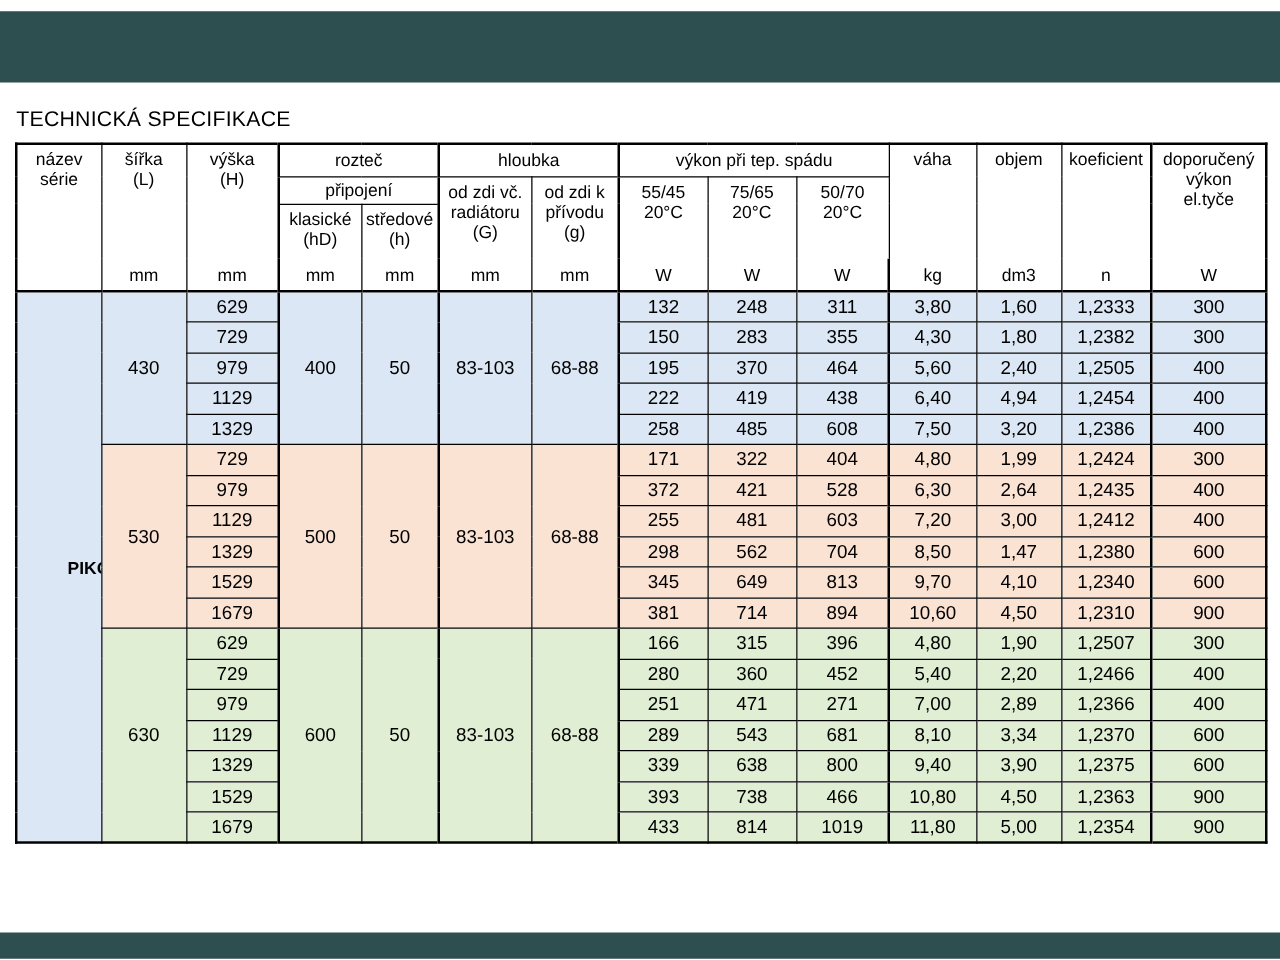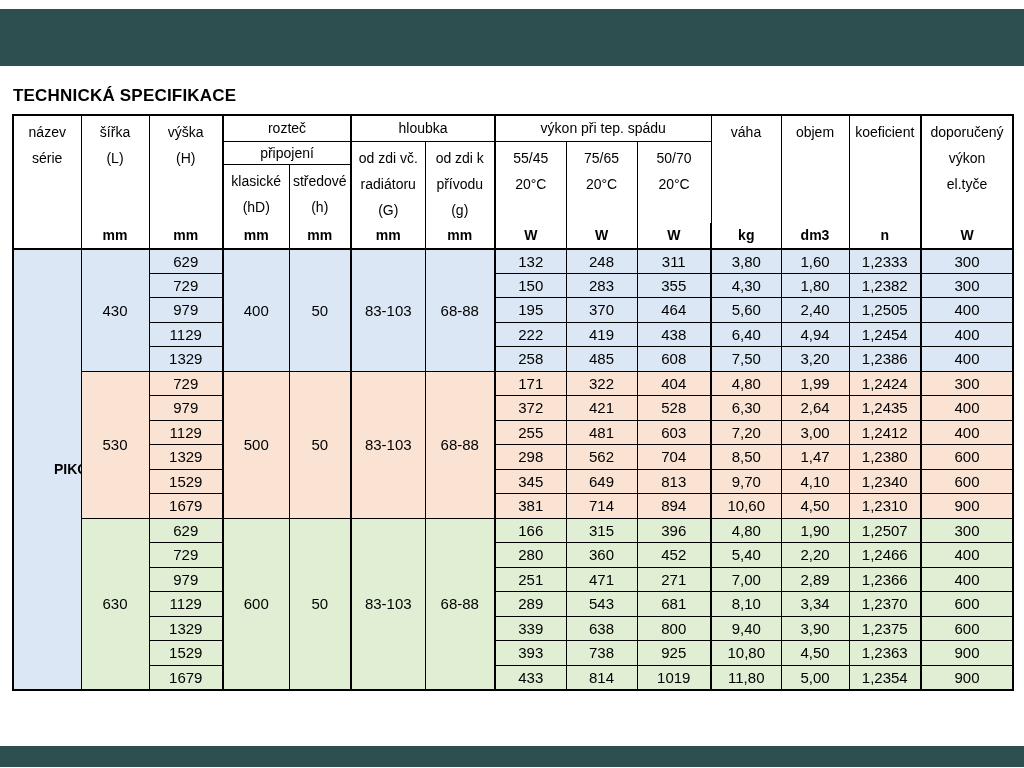--- a/index.html
+++ b/index.html
@@ -4,37 +4,37 @@
 <style>
   * { margin:0; padding:0; box-sizing:border-box; }
   html,body { width:1024px; height:768px; background:#ffffff;
               font-family:"Liberation Sans", sans-serif; color:#000; }
   .page { position:relative; width:1024px; height:768px; background:#ffffff; overflow:hidden; }
 
   .banner { position:absolute; left:0; width:1024px; background:#2E4F4F; }
   .banner.top { top:9px; height:57px; }
   .banner.bottom { top:746px; height:21px; }
 
-  .title { position:absolute; left:13px; top:86px; font-size:17px; font-weight:bold; letter-spacing:0.2px; }
+  .title { position:absolute; left:13px; top:86px; font-size:17px; font-weight:normal; letter-spacing:0.2px; }
 
   table.spec { position:absolute; left:12px; top:114px; width:1000px;
                border-collapse:collapse; table-layout:fixed; border:2px solid #000; }
   td { border:1px solid #000; text-align:center; vertical-align:middle;
        font-size:15px; padding:0; overflow:hidden; }
   thead td { font-size:14px; background:#ffffff; }
-  .vt { vertical-align:top; padding-top:3px; line-height:26px; }
+  .vt { vertical-align:top; padding-top:3px; line-height:16px; }
   .pre { white-space:pre-line; }
   .bl { border-left-width:2px; }
   .nb { border-top-style:hidden; }           
   tr.bf td { border-top-width:2px; }         
 
   tr.hr1 { height:26px; }
   tr.hr2 { height:22px; }
   tr.hr3 { height:44px; }
-  tr.hr4 { height:26px;font-weight:bold; }
+  tr.hr4 { height:26px; }
   tbody tr { height:24.5px; }
 
   tr.g0 td { background:#DCE7F5; }
   tr.g1 td { background:#FBE3D4; }
   tr.g2 td { background:#E0EFD4; }
   td.piko { background:#ffffff; font-weight:bold; font-size:14px;padding-left:40px; }
 </style>
 </head>
 <body>
 
@@ -291,21 +291,21 @@
         <td>800</td>
         <td class="bl">9,40</td>
         <td>3,90</td>
         <td>1,2375</td>
         <td class="bl">600</td>
       </tr>
       <tr class="g2">
         <td>1529</td>
         <td class="bl">393</td>
         <td>738</td>
-        <td>925</td>
+        <td>466</td>
         <td class="bl">10,80</td>
         <td>4,50</td>
         <td>1,2363</td>
         <td class="bl">900</td>
       </tr>
       <tr class="g2">
         <td>1679</td>
         <td class="bl">433</td>
         <td>814</td>
         <td>1019</td>

